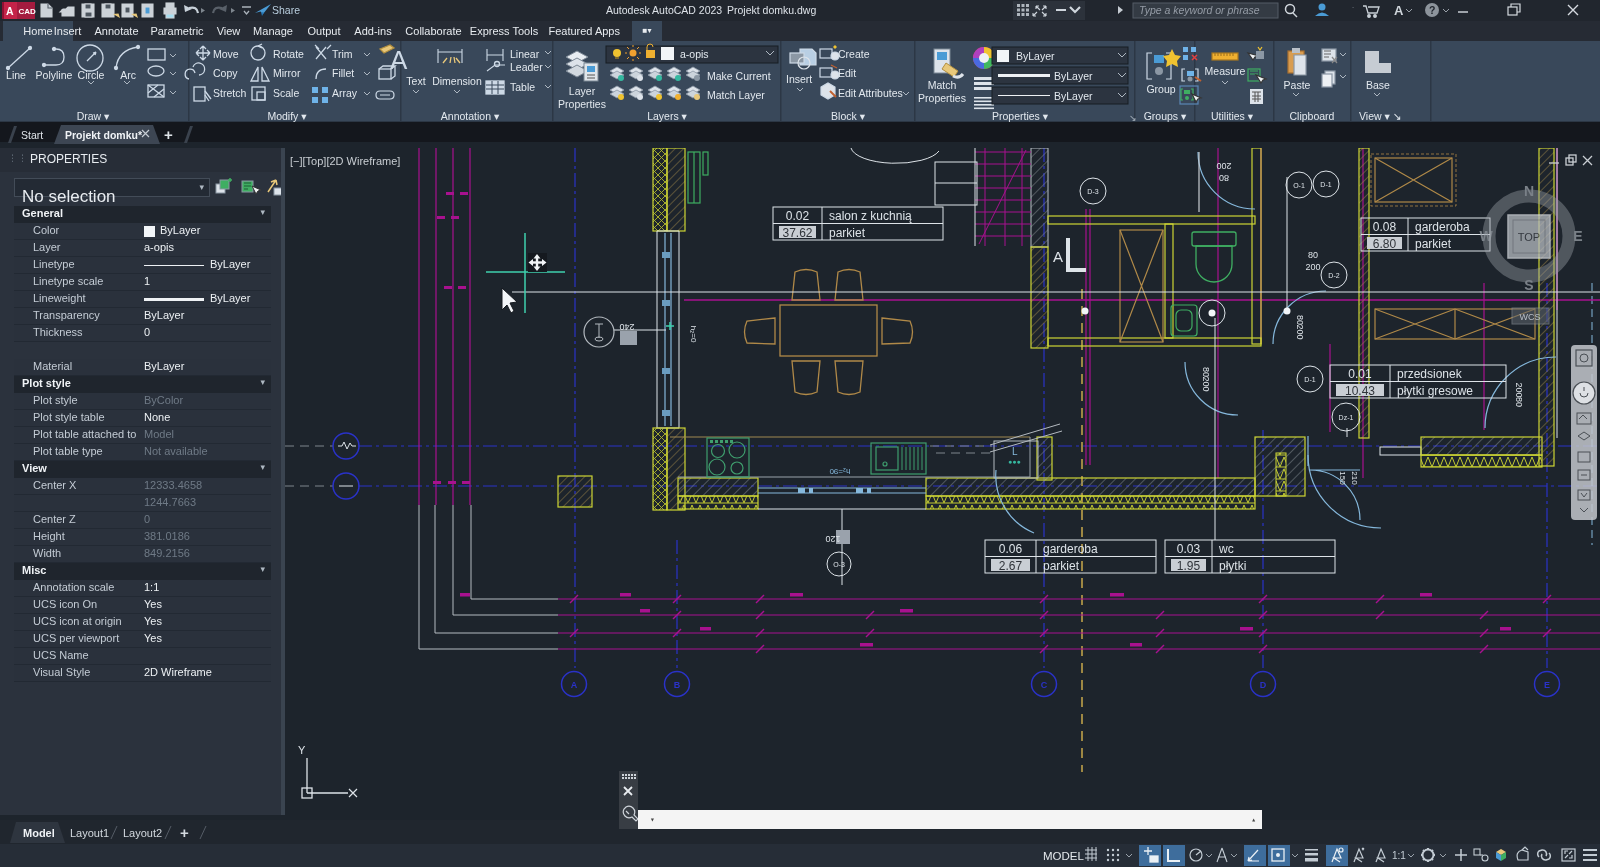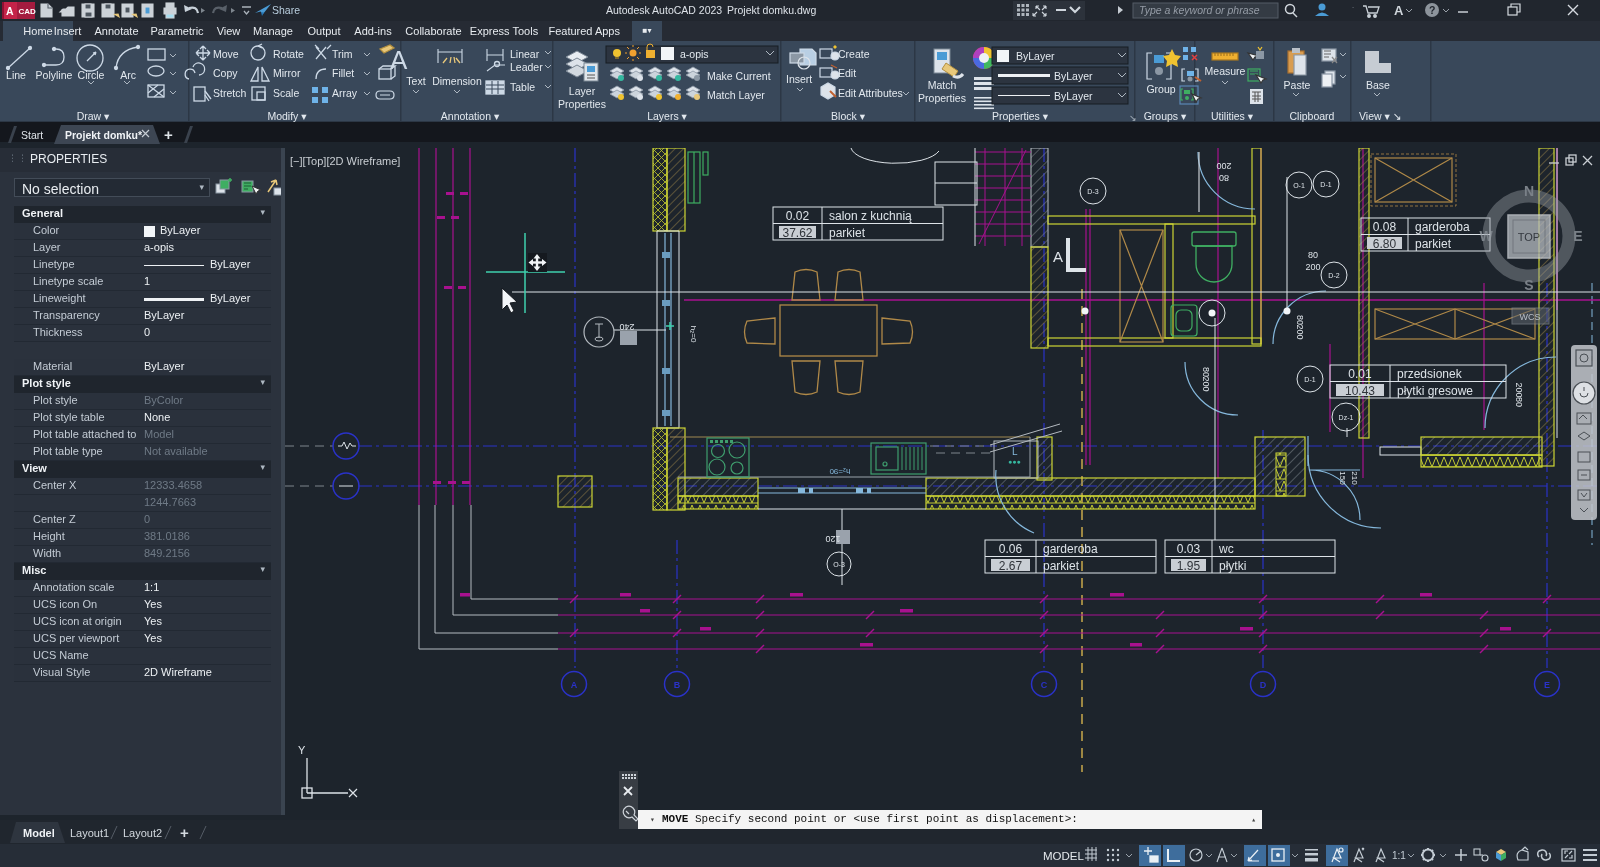--- a/index.html
+++ b/index.html
@@ -402,21 +402,21 @@
  <path d="M142 8 l7 7 m0 -7 l-7 7" stroke="#c6ccd3" stroke-width="1.2" fill="none"></path>
  <text x="164" y="18" font-size="15" fill="#dfe4e9" font-weight="bold">+</text>
  <path d="M184 21 L190 4 L193 4 L187 21 Z" fill="#3a424d"></path>
 </svg></div>
 <div class="abs" id="palette">
     <div class="abs" style="left:0;top:0;width:285px;height:24px;background:#272d37;">
       <span class="abs ptitle" style="left:30px;top:4px;">PROPERTIES</span>
       <span class="abs" style="left:8px;top:5px;color:#6f7a86;font-size:9px;letter-spacing:1px;">⋮⋮</span>
     </div>
     <div class="abs" style="left:14px;top:30px;width:196px;height:19px;background:#232a34;border:1px solid #434c58;">
-<span class="abs" style="left:7px;top:2px;font-size:14px;color:#e8ecf0;">No selection</span>
+<span class="abs" style="left:7px;top:8px;font-size:17px;color:#e8ecf0;">No selection</span>
 <span class="abs" style="right:5px;top:3px;color:#aeb8c2;font-size:9px;">▾</span>
     </div>
     <svg class="abs" style="left:214px;top:28px" width="70" height="22">
 <g stroke="#8b97a4" stroke-width="1">
         <rect x="2" y="8" width="9" height="9" fill="#dde3ea"></rect>
         <rect x="6" y="4" width="9" height="9" fill="#3fae62"></rect>
         <path d="M16 2 v4 m-2 -2 h4" stroke="#3fae62" stroke-width="1.5"></path>
       </g>
 <g transform="translate(26,0)" stroke="#8b97a4">
         <rect x="2" y="5" width="11" height="11" fill="#3fae62"></rect>
@@ -1007,21 +1007,20 @@
         <rect x="6" y="6" width="2" height="2"></rect>
         <rect x="9" y="6" width="2" height="2"></rect>
         <rect x="12" y="6" width="2" height="2"></rect>
         <rect x="15" y="6" width="2" height="2"></rect>
       </g>
 <path d="M5 16 l8 8 m0 -8 l-8 8" stroke="#e8ecf0" stroke-width="1.8" fill="none"></path>
 <path d="M5 38 q-2 4 1 7 q3 3 7 1 l4 4 2 -2 -4 -4 q2 -4 -1 -7 q-3 -3 -7 -1 z M7 40 l3 3" stroke="#cfd4da" stroke-width="1.2" fill="none"></path>
 </svg>
 <div class="abs" style="left:19px;top:39px;width:624px;height:19px;background:#f4f4f4;color:#101010;font-size:11px;line-height:19px;">
 <span style="position:absolute;left:12px;top:0;color:#444;font-size:8px;">▾</span>
-<span style="position:absolute;left:24px;"><b>MOVE</b> Specify second point or &lt;use first point as displacement&gt;:</span>
 <span style="position:absolute;right:6px;top:0;color:#444;font-size:8px;">▴</span>
     </div>
 </div>
 <div class="abs" id="mltabs"></div>
 <svg class="abs" style="left:0;top:820px;z-index:11" width="1600" height="24" font-family="Liberation Sans">
 <path d="M10 23 L16 2 L58 2 L65 23 Z" fill="#2e353f"></path>
 <text x="23" y="17" font-size="11" fill="#f0f3f6" font-weight="bold">Model</text>
 <text x="70" y="17" font-size="11" fill="#d3d9df">Layout1</text>
 <path d="M111 19 L117 6" stroke="#555c66" fill="none"></path>
 <text x="123" y="17" font-size="11" fill="#d3d9df">Layout2</text>

